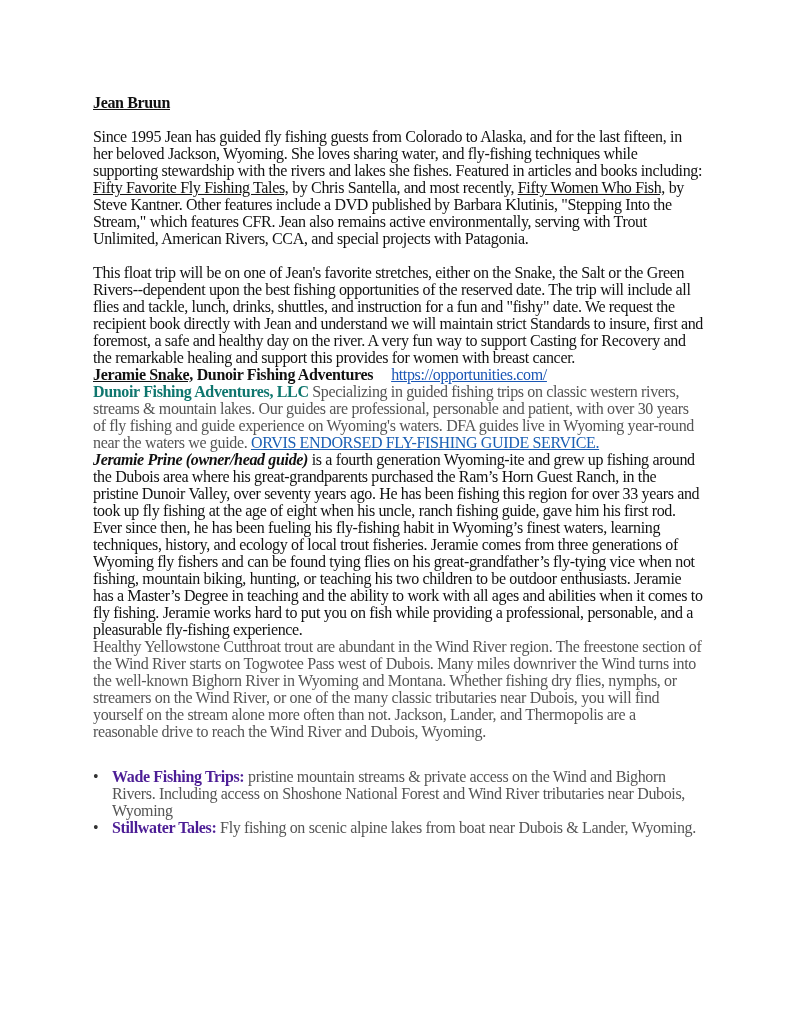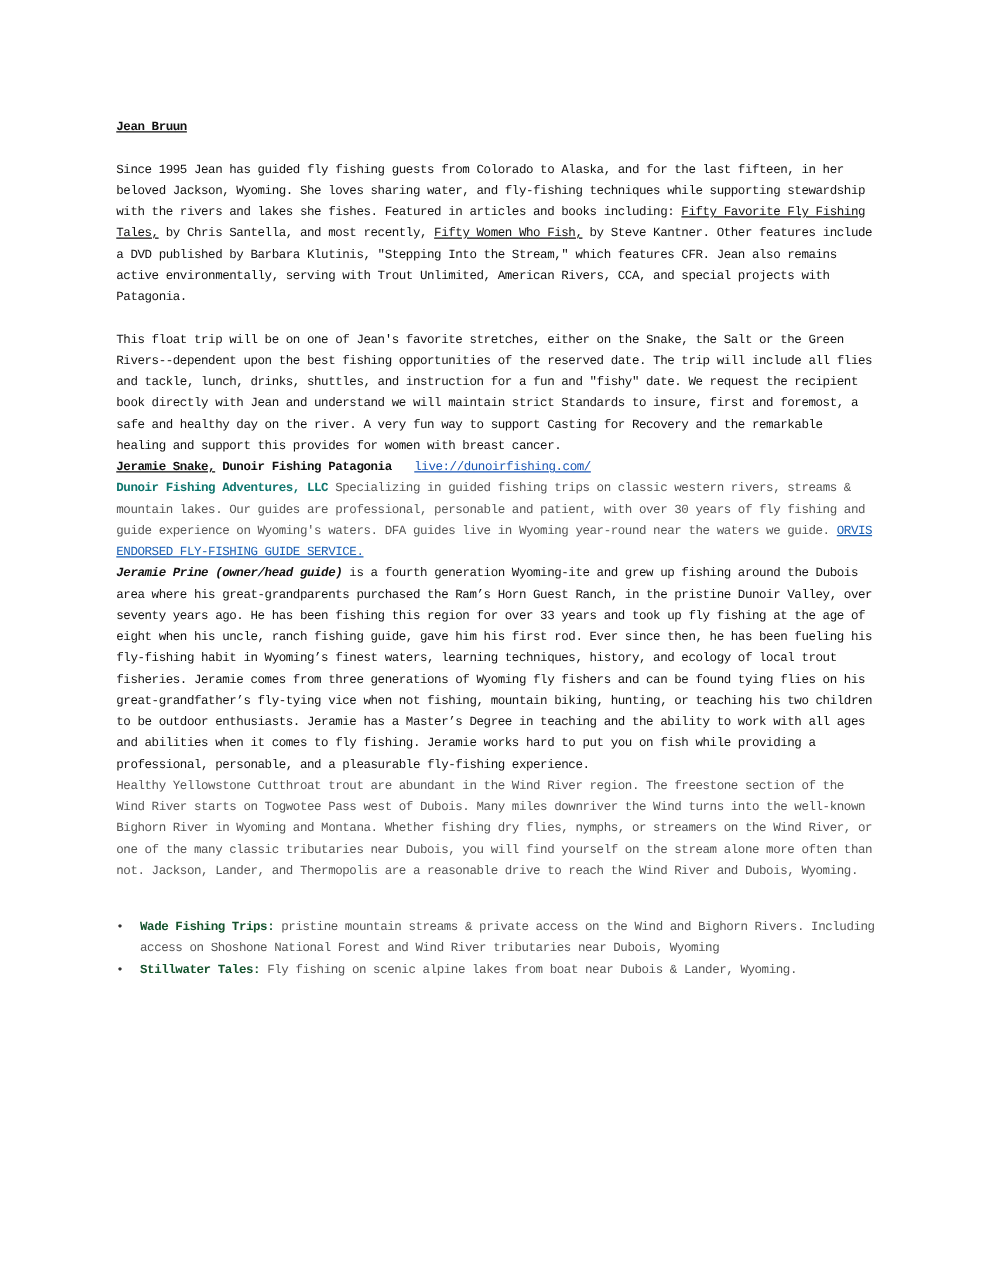--- a/index.html
+++ b/index.html
@@ -1,55 +1,55 @@
 <!DOCTYPE html>
 <html><head>
   <meta charset="utf-8">
   <style>
     html, body { margin: 0; padding: 0; background: #ffffff; }
     body { width: 791px; height: 1024px; position: relative; overflow: hidden; }
     .page {
       position: absolute; left: 93px; top: 94px; width: 610px;
-      font-family: Liberation Mono, monospace;
-      font-size: 10px; line-height: 17px; color: #111;
+      font-family: Liberation Serif, serif;
+      font-size: 16px; line-height: 17px; color: #111;
       letter-spacing: -0.35px;
     }
     .page p { margin: 0; }
     .heading { font-weight: bold; text-decoration: underline; }
     .gap-lg { height: 17px; }
     .sec2-title { margin-top: 17px; font-weight: bold; }
     .sec2-title .name { text-decoration: underline; }
     .sec2-title .url { font-weight: normal; color: #1a56b5; text-decoration: underline; margin-left: 18px; }
     .gray { color: #555; }
     .gray b { color: #0f766e; }
     .link { color: #1a5fb4; text-decoration: underline; }
     .bio { margin-top: 8px; }
     .bio .lead { font-weight: bold; font-style: italic; }
     .region { margin-top: 16px; }
     ul.trips { margin: 28px 0 0 0; padding: 0 0 0 19px; list-style: none; }
     ul.trips li { position: relative; color: #555; }
     ul.trips li .bullet { position: absolute; left: -19px; top: 0; color: #333; }
-    ul.trips li b { color: #14532d; }
+    ul.trips li b { color: #4c1d95; }
   </style>
 </head>
 <body>
 
 <div class="page">
 
   <p class="heading">Jean Bruun</p>
 
   <div class="gap-lg"></div>
 
   <p><span>Since 1995 Jean has guided fly fishing guests from Colorado to Alaska, and for the last fifteen, in her beloved Jackson, Wyoming.  She loves sharing water, and fly-fishing techniques while supporting stewardship with the rivers and lakes she fishes.  Featured in articles and books including:  </span><span style="text-decoration:underline">Fifty Favorite Fly Fishing Tales,</span><span> by Chris Santella, and most recently, </span><span style="text-decoration:underline">Fifty Women Who Fish,</span><span> by Steve Kantner.  Other features include a DVD published by Barbara Klutinis, "Stepping Into the Stream," which features CFR. Jean also remains active environmentally, serving with Trout Unlimited, American Rivers, CCA, and special projects with Patagonia.</span></p>
 
   <div class="gap-lg"></div>
 
   <p>This float trip will be on one of Jean's favorite stretches, either on the Snake, the Salt or the Green Rivers--dependent upon the best fishing opportunities of the reserved date.   The trip will include all flies and tackle, lunch, drinks, shuttles, and instruction for a fun and "fishy" date.  We request the recipient book directly with Jean and understand we will maintain strict Standards to insure, first and foremost, a safe and healthy day on the river.  A very fun way to support Casting for Recovery and the remarkable healing and support this provides for women with breast cancer.</p>
 
-  <p class="sec2-title"><span class="name">Jeramie Snake,</span><span> Dunoir Fishing Patagonia</span><span class="url">live://dunoirfishing.com/</span></p>
+  <p class="sec2-title"><span class="name">Jeramie Snake,</span><span> Dunoir Fishing Adventures</span><span class="url">https://opportunities.com/</span></p>
 
   <p class="gray"><b>Dunoir Fishing Adventures, LLC</b><span>  Specializing in guided fishing trips on classic western rivers, streams &amp; mountain lakes. Our guides are professional, personable and patient, with over 30 years of fly fishing and guide experience on Wyoming's waters. DFA guides live in Wyoming year-round near the waters we guide. </span><span class="link">ORVIS ENDORSED FLY-FISHING GUIDE SERVICE.</span></p>
 
   <p class="bio"><span class="lead">Jeramie Prine (owner/head guide)</span><span> is a fourth generation Wyoming-ite and grew up fishing around the Dubois area where his great-grandparents purchased the Ram’s Horn Guest Ranch, in the pristine Dunoir Valley, over seventy years ago. He has been fishing this region for over 33 years and took up fly fishing at the age of eight when his uncle, ranch fishing guide, gave him his first rod. Ever since then, he has been fueling his fly-fishing habit in Wyoming’s finest waters, learning techniques, history, and ecology of local trout fisheries. Jeramie comes from three generations of Wyoming fly fishers and can be found tying flies on his great-grandfather’s fly-tying vice when not fishing, mountain biking, hunting, or teaching his two children to be outdoor enthusiasts. Jeramie has a Master’s Degree in teaching and the ability to work with all ages and abilities when it comes to fly fishing. Jeramie works hard to put you on fish while providing a professional, personable, and a pleasurable fly-fishing experience.</span></p>
 
   <p class="gray region">Healthy Yellowstone Cutthroat trout are abundant in the Wind River region. The freestone section of the Wind River starts on Togwotee Pass west of Dubois. Many miles downriver the Wind turns into the well-known Bighorn River in Wyoming and Montana. Whether fishing dry flies, nymphs, or streamers on the Wind River, or one of the many classic tributaries near Dubois, you will find yourself on the stream alone more often than not. Jackson, Lander, and Thermopolis are a reasonable drive to reach the Wind River and Dubois, Wyoming.</p>
 
   <ul class="trips">
     <li><span class="bullet">•</span><b>Wade Fishing Trips:</b><span> pristine mountain streams &amp; private access on the Wind and Bighorn Rivers. Including access on Shoshone National Forest and Wind River tributaries near Dubois, Wyoming</span></li>
     <li><span class="bullet">•</span><b>Stillwater Tales:</b><span> Fly fishing on scenic alpine lakes from boat near Dubois &amp; Lander, Wyoming.</span></li>

